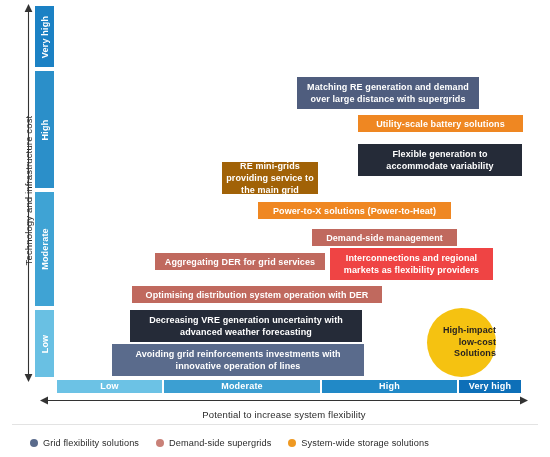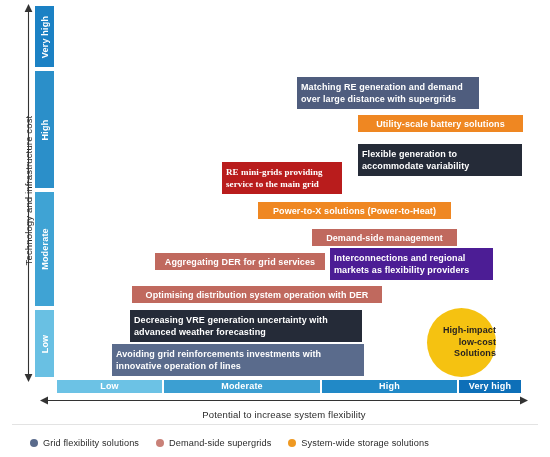--- a/index.html
+++ b/index.html
@@ -108,20 +108,21 @@
   }
 
   
   .plot { position: absolute; left: 0; top: 0; width: 550px; height: 457px; }
   .box {
     position: absolute;
     box-sizing: border-box;
     color: #ffffff;
     font-size: 9px;
     font-weight: bold;
+    text-align: center;
     letter-spacing: .1px;
     display: flex;
     align-items: center;
     justify-content: center;
     line-height: 12px;
     padding: 1px 4px;
   }
   .circle {
     position: absolute;
     border-radius: 50%;
@@ -198,26 +199,26 @@
       <span>Moderate</span>
     </div>
     <div class="y-band" style="top: 304px; height: 69px; background: rgb(105, 192, 227);">
       <span>Low</span>
     </div>
   </div>
 
   <div class="plot" id="plot-area">
       <div class="box" style="left: 297px; top: 77px; width: 182px; height: 32px; background: rgb(79, 93, 126);">Matching RE generation and demand over large distance with supergrids</div>
       <div class="box" style="left: 358px; top: 115px; width: 165px; height: 17px; background: rgb(239, 135, 34);">Utility-scale battery solutions</div>
-      <div class="box" style="left: 222px; top: 162px; width: 120px; height: 32px; background: #b91c1c; font-family: Liberation Serif, serif;">RE mini-grids providing service to the main grid</div>
+      <div class="box" style="left: 222px; top: 162px; width: 96px; height: 32px; background: #a16207;">RE mini-grids providing service to the main grid</div>
       <div class="box" style="left: 358px; top: 144px; width: 164px; height: 32px; background: rgb(37, 43, 56);">Flexible generation to accommodate variability</div>
       <div class="box" style="left: 312px; top: 229px; width: 145px; height: 17px; background: rgb(192, 105, 94);">Demand-side management</div>
       <div class="box" style="left: 258px; top: 202px; width: 193px; height: 17px; background: rgb(239, 135, 34);">Power-to-X solutions (Power-to-Heat)</div>
       <div class="box" style="left: 155px; top: 253px; width: 170px; height: 17px; background: rgb(192, 105, 94);">Aggregating DER for grid services</div>
-      <div class="box" style="left: 330px; top: 248px; width: 163px; height: 32px; background: #4c1d95;">Interconnections and regional markets as flexibility providers</div>
+      <div class="box" style="left: 330px; top: 248px; width: 163px; height: 32px; background: #ef4444;">Interconnections and regional markets as flexibility providers</div>
       <div class="box" style="left: 132px; top: 286px; width: 250px; height: 17px; background: rgb(192, 105, 94);">Optimising distribution system operation with DER</div>
       <div class="box" style="left: 130px; top: 310px; width: 232px; height: 32px; background: rgb(37, 43, 56);">Decreasing VRE generation uncertainty with advanced weather forecasting</div>
       <div class="box" style="left: 112px; top: 344px; width: 252px; height: 32px; background: rgb(90, 107, 140);">Avoiding grid reinforcements investments with innovative operation of lines</div>
     </div>
 
   <div class="circle" id="highlight-circle" style="left: 427px; top: 308px; width: 69px; height: 69px; background: rgb(245, 194, 17);">High-impact low-cost Solutions</div>
 
   <div class="x-bands">
     <div class="x-band" style="left: 0px; width: 107px; background: rgb(108, 194, 229);">Low</div>
     <div class="x-band" style="left: 107px; width: 158px; background: rgb(60, 159, 210);">Moderate</div>

